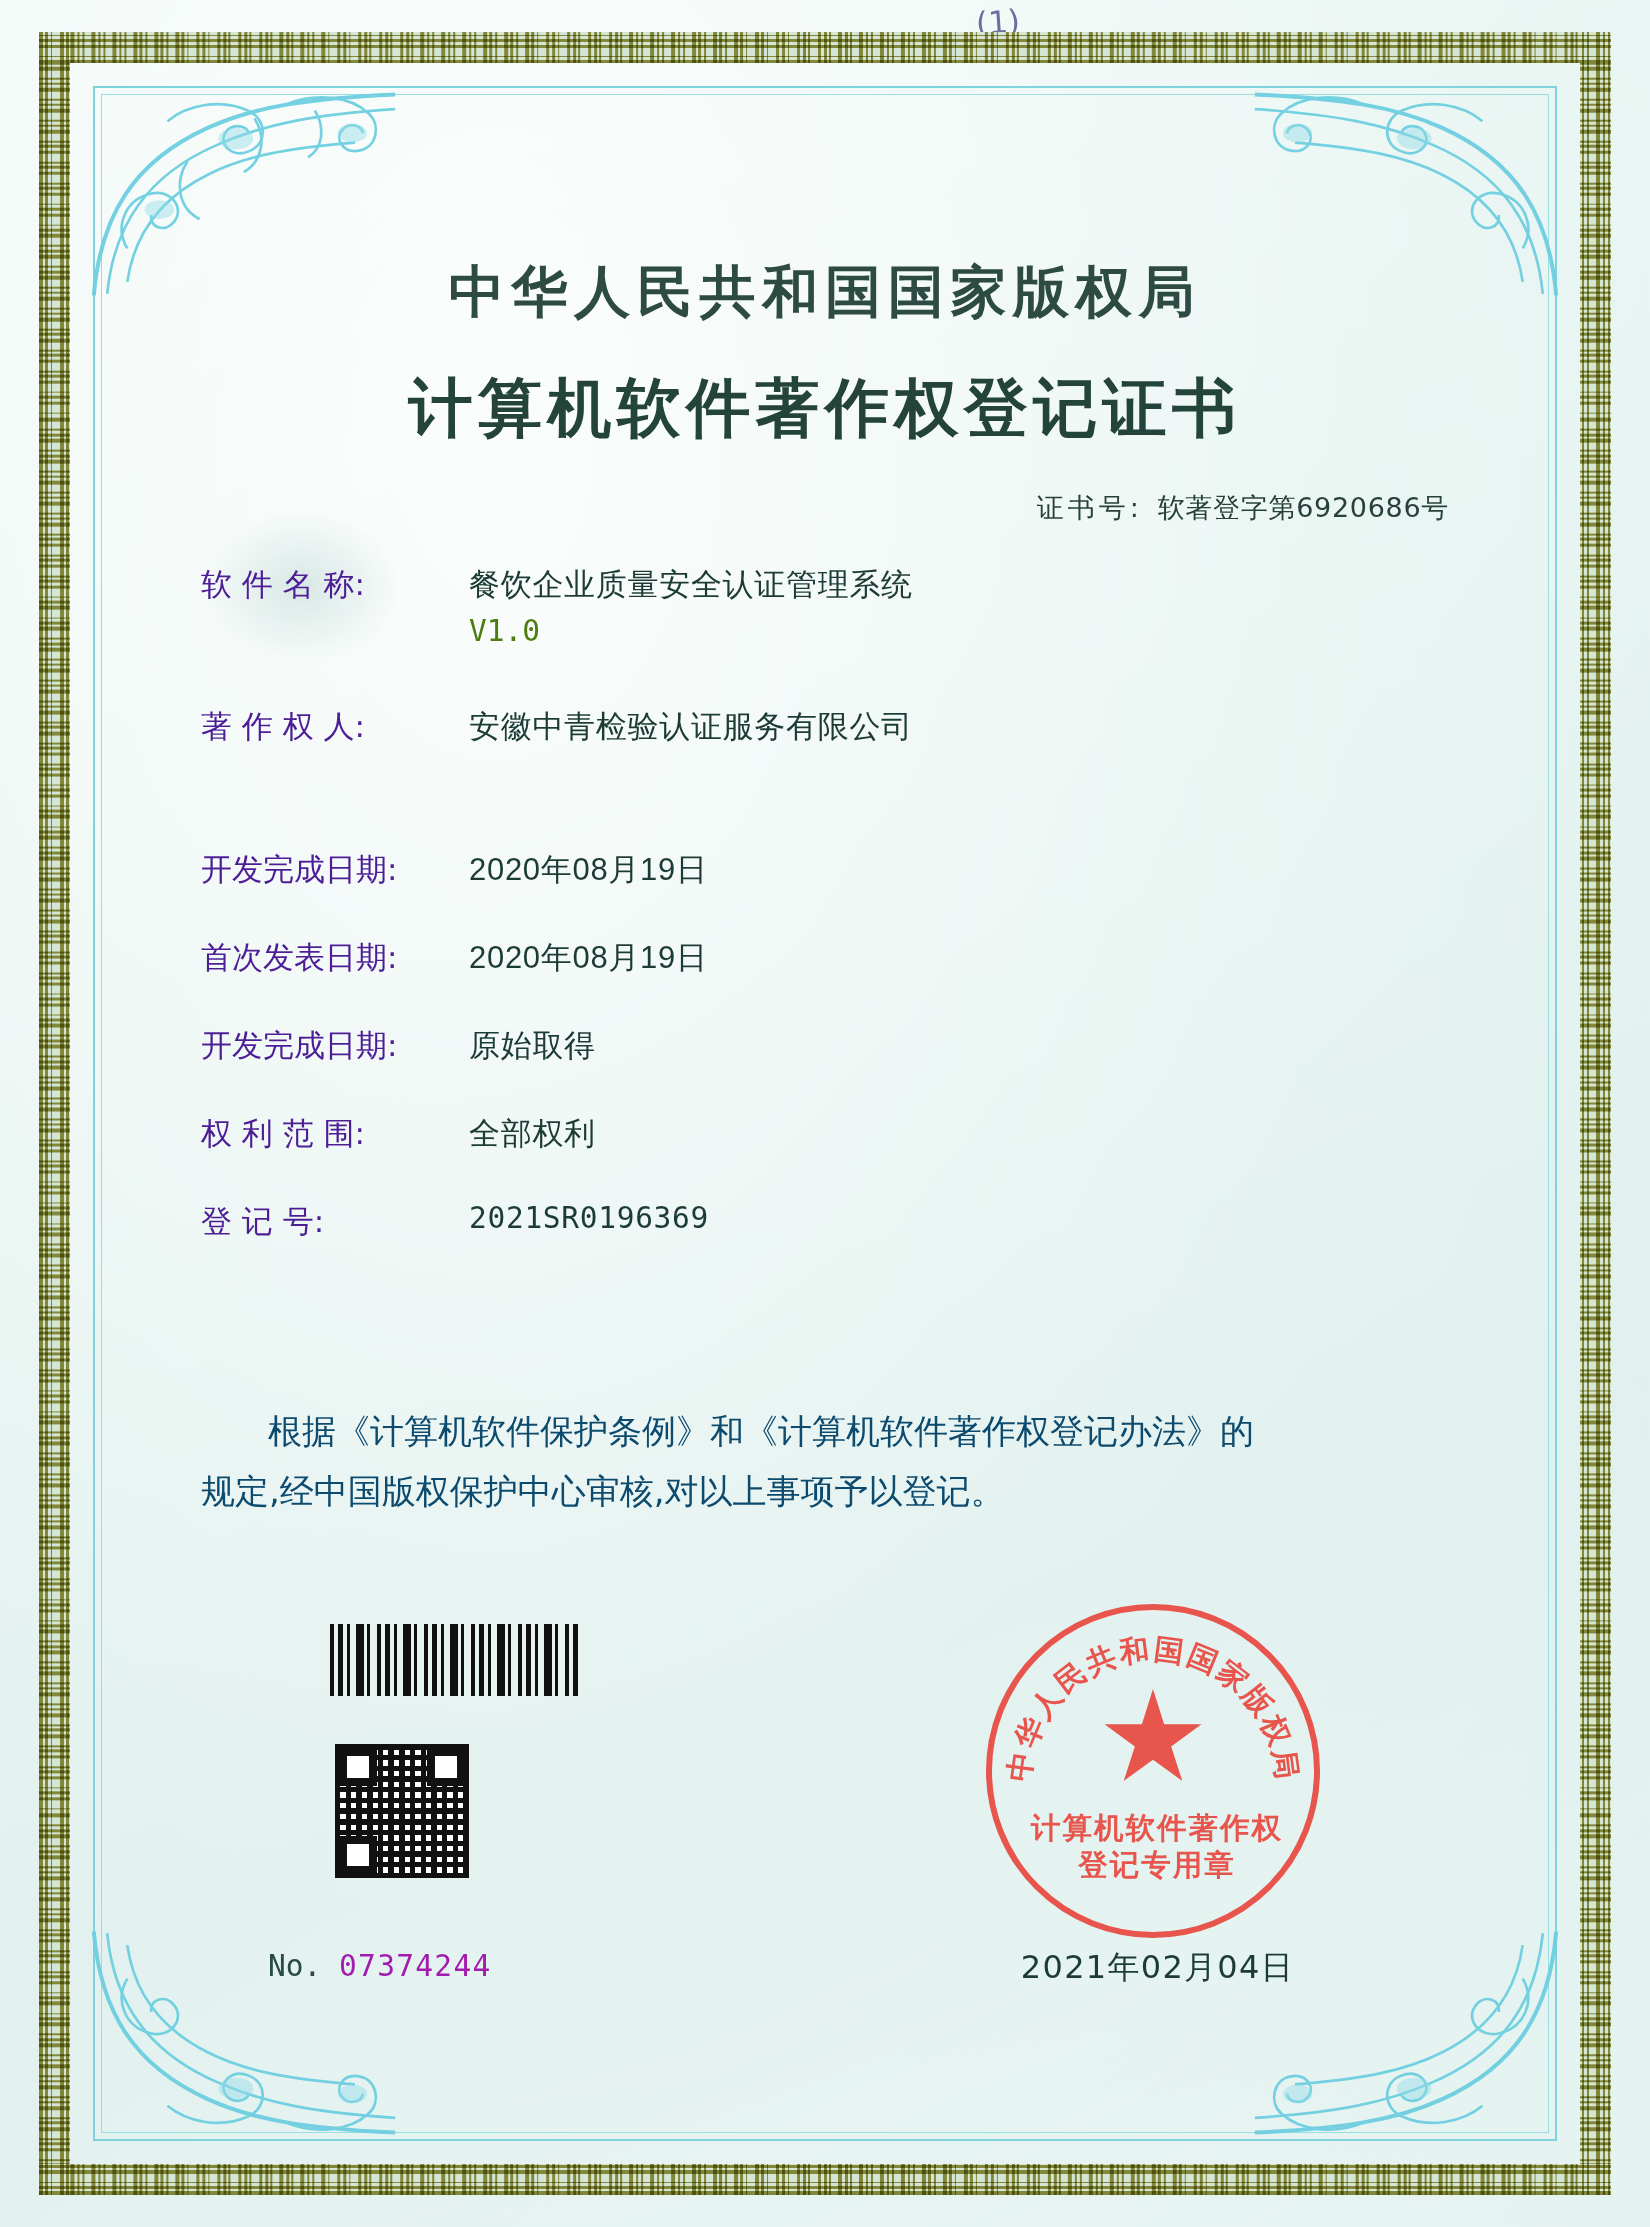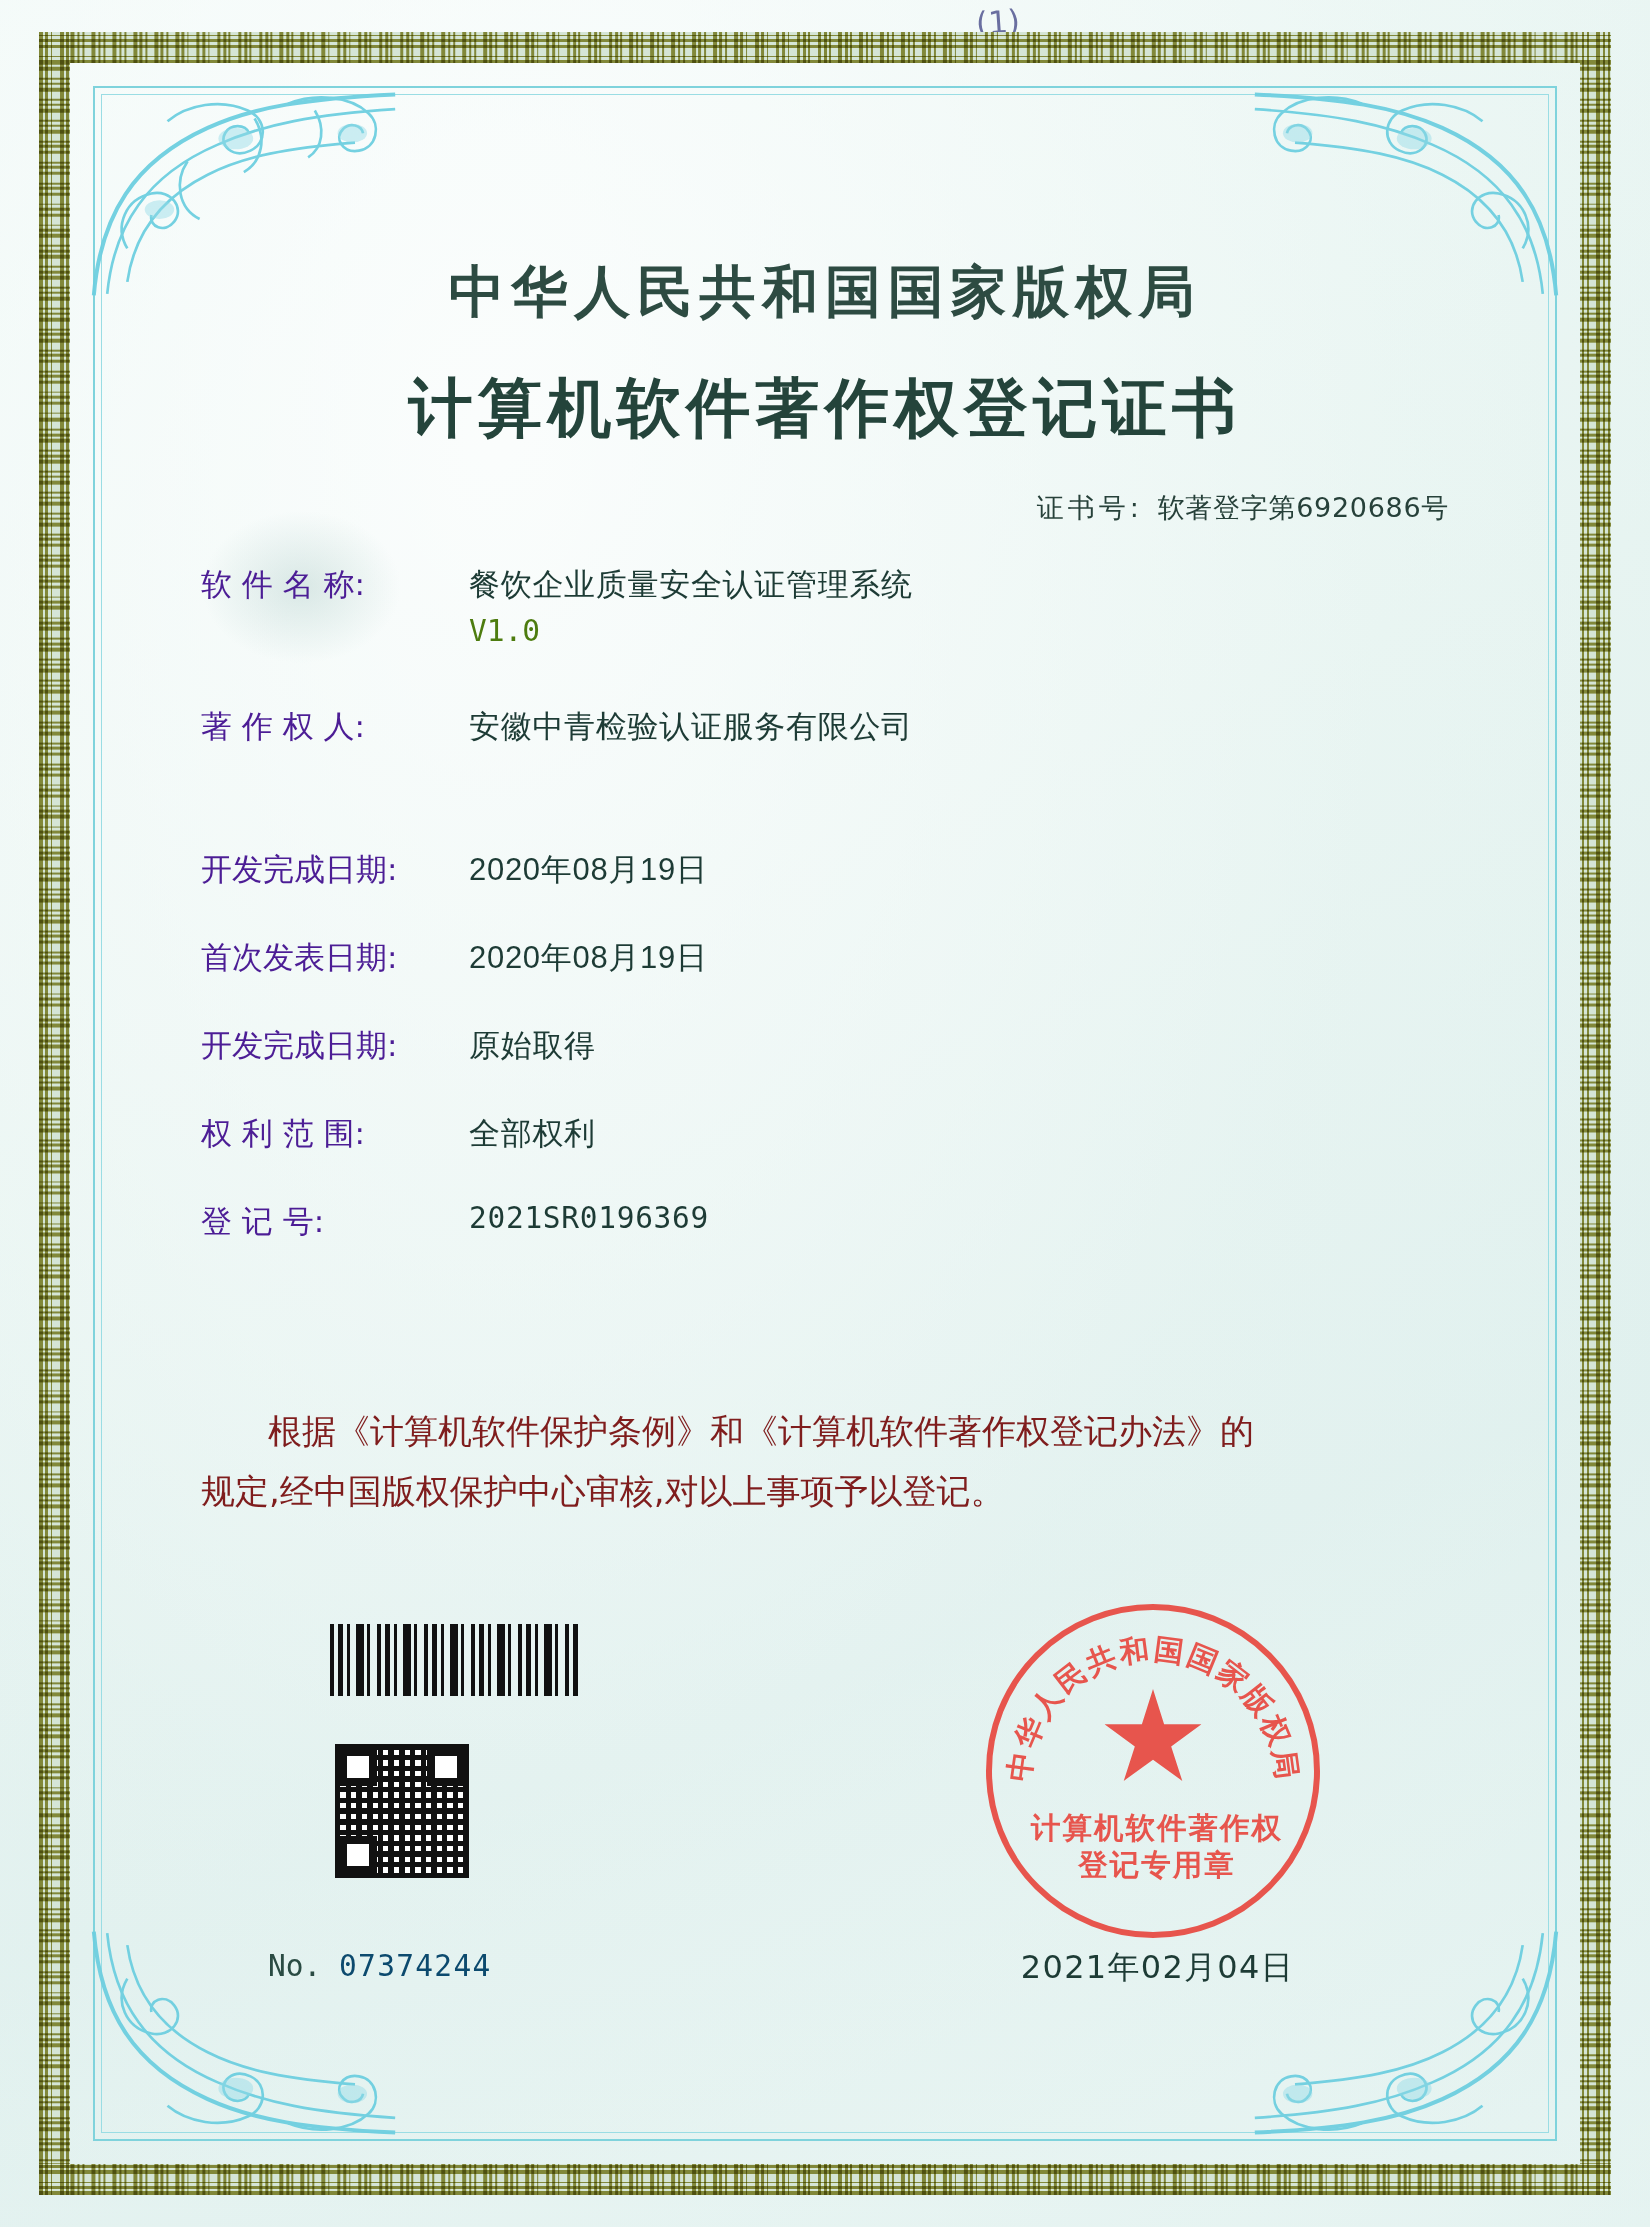--- a/index.html
+++ b/index.html
@@ -177,21 +177,21 @@
   .gap-row { height: 46px; }
 
   
   .statement {
     position: absolute;
     left: 201px;
     right: 161px;
     top: 1402px;
     font-size: 34px;
     line-height: 1.75;
-    color: #7f1d1d;
+    color: #0c4a6e;
     font-family: "DejaVu Sans", "Liberation Sans", sans-serif;
   }
   .statement .indent { display: block; text-indent: 67px; }
 
   
   .barcode {
     position: absolute;
     left: 330px;
     top: 1624px;
     width: 248px;
@@ -283,21 +283,21 @@
 
   
   .serial {
     position: absolute;
     left: 268px;
     top: 1949px;
     font-size: 29.5px;
     font-family: "DejaVu Sans Mono", "Liberation Mono", monospace;
     color: #2a4b43;
   }
-  .serial .num { color: #0c4a6e; letter-spacing: 1.3px; }
+  .serial .num { color: #a21caf; letter-spacing: 1.3px; }
   .issue-date {
     position: absolute;
     right: 356px;
     top: 1946px;
     font-size: 32px;
     font-family: "DejaVu Sans", "Liberation Sans", sans-serif;
     color: #1d3b35;
     letter-spacing: 1.3px;
   }
 

